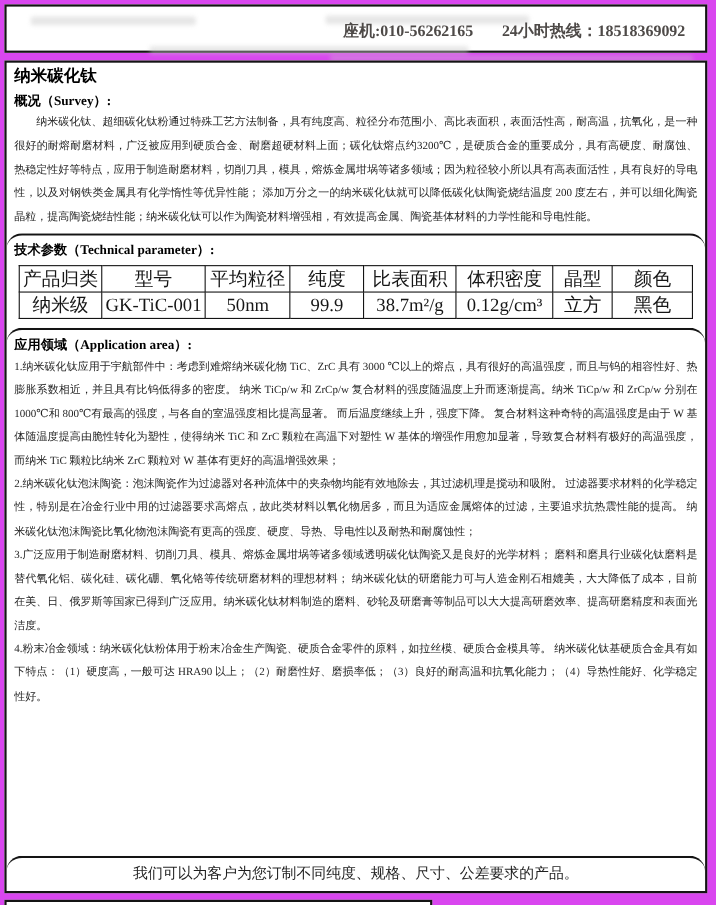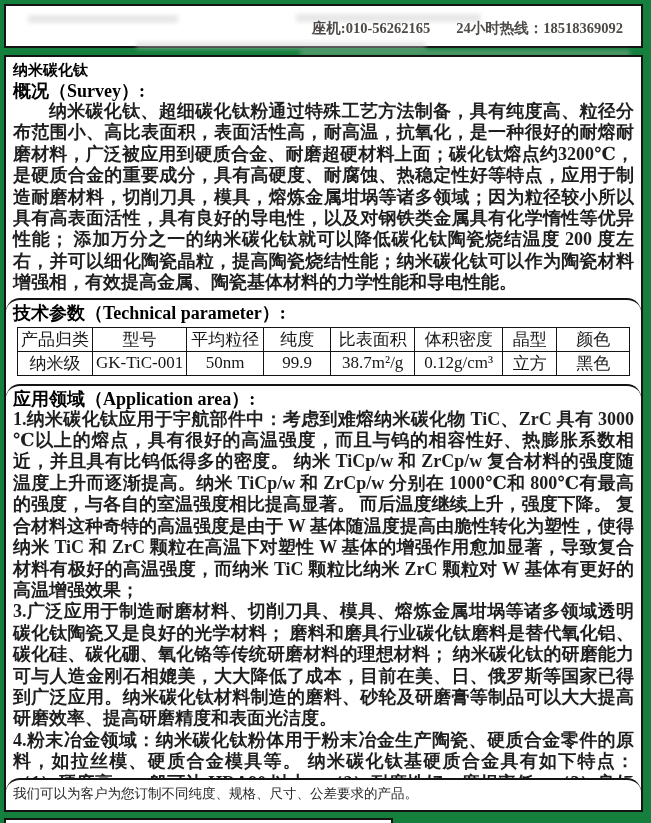--- a/index.html
+++ b/index.html
@@ -1,20 +1,20 @@
 <!DOCTYPE html>
 <html><head>
 <meta charset="utf-8">
 <style>
   html, body { margin: 0; padding: 0; background: #ffffff; }
   .page {
     position: relative;
     width: 651px;
     height: 823px;
-    background: #15803d;
+    background: #d946ef;
     overflow: hidden;
     font-family: "Liberation Serif", "DejaVu Serif", serif;
     color: #1c1c1c;
   }
 
   
   .header-box {
     position: absolute;
     left: 4px; top: 4px;
     width: 639px; height: 44px;
@@ -59,34 +59,33 @@
   .sec + .sec { border-top: 2px solid #141414; border-radius: 14px; }
 
   .doc-title {
     font-size: 15px;
     font-weight: bold;
     color: #000;
     line-height: 20px;
     margin-top: 1px;
   }
   .sec-heading {
-    font-size: 18px;
+    font-size: 12px;
     font-weight: bold;
     color: #000;
     line-height: 20px;
     margin-top: 1px;
     white-space: nowrap;
   }
   .body-par {
-    font-size: 18px;
+    font-size: 10px;
     line-height: 21.4px;
     text-align: justify;
     color: #1f1f1f;
     margin: 0;
-    font-weight: bold;
   }
   .indent { text-indent: 2em; }
 
   
   .tech-table {
     border-collapse: collapse;
     margin: 4px 0 4px 4px;
     table-layout: fixed;
   }
   .tech-table th, .tech-table td {
@@ -106,20 +105,21 @@
   .c3 { width: 60px; } .c4 { width: 77px; } .c5 { width: 81px; }
   .c6 { width: 47px; } .c7 { width: 66px; }
 
   .app-sec { flex: 1 1 auto; overflow: hidden; }
   .footer-sec { flex: 0 0 auto; }
   .footer-note {
     font-size: 13.5px;
     line-height: 21px;
     color: #1f1f1f;
     margin: 1px 0 2px 0;
+    text-align: center;
   }
 
   
   .partial-box {
     position: absolute;
     left: 4px; top: 818px;
     width: 389px; height: 24px;
     border: 2px solid #141414;
     box-sizing: border-box;
     background: #ffffff;
@@ -174,20 +174,21 @@
             <td>立方</td>
             <td>黑色</td>
           </tr>
         </tbody>
       </table>
     </div>
 
     <div class="sec app-sec">
       <div class="sec-heading">应用领域（Application area）:</div>
       <p class="body-par">1.纳米碳化钛应用于宇航部件中：考虑到难熔纳米碳化物 TiC、ZrC 具有 3000 ℃以上的熔点，具有很好的高温强度，而且与钨的相容性好、热膨胀系数相近，并且具有比钨低得多的密度。 纳米 TiCp/w 和 ZrCp/w 复合材料的强度随温度上升而逐渐提高。纳米 TiCp/w 和 ZrCp/w 分别在 1000℃和 800℃有最高的强度，与各自的室温强度相比提高显著。 而后温度继续上升，强度下降。 复合材料这种奇特的高温强度是由于 W 基体随温度提高由脆性转化为塑性，使得纳米 TiC 和 ZrC 颗粒在高温下对塑性 W 基体的增强作用愈加显著，导致复合材料有极好的高温强度，而纳米 TiC 颗粒比纳米 ZrC 颗粒对 W 基体有更好的高温增强效果；</p>
+      <p class="body-par">2.纳米碳化钛泡沫陶瓷：泡沫陶瓷作为过滤器对各种流体中的夹杂物均能有效地除去，其过滤机理是搅动和吸附。 过滤器要求材料的化学稳定性，特别是在冶金行业中用的过滤器要求高熔点，故此类材料以氧化物居多，而且为适应金属熔体的过滤，主要追求抗热震性能的提高。 纳米碳化钛泡沫陶瓷比氧化物泡沫陶瓷有更高的强度、硬度、导热、导电性以及耐热和耐腐蚀性；</p>
       <p class="body-par">3.广泛应用于制造耐磨材料、切削刀具、模具、熔炼金属坩埚等诸多领域透明碳化钛陶瓷又是良好的光学材料； 磨料和磨具行业碳化钛磨料是替代氧化铝、碳化硅、碳化硼、氧化铬等传统研磨材料的理想材料； 纳米碳化钛的研磨能力可与人造金刚石相媲美，大大降低了成本，目前在美、日、俄罗斯等国家已得到广泛应用。纳米碳化钛材料制造的磨料、砂轮及研磨膏等制品可以大大提高研磨效率、提高研磨精度和表面光洁度。</p>
       <p class="body-par">4.粉末冶金领域：纳米碳化钛粉体用于粉末冶金生产陶瓷、硬质合金零件的原料，如拉丝模、硬质合金模具等。 纳米碳化钛基硬质合金具有如下特点：（1）硬度高，一般可达 HRA90 以上；（2）耐磨性好、磨损率低；（3）良好的耐高温和抗氧化能力；（4）导热性能好、化学稳定性好。</p>
     </div>
 
     <div class="sec footer-sec">
       <div class="footer-note">我们可以为客户为您订制不同纯度、规格、尺寸、公差要求的产品。</div>
     </div>
 
   </div>
 

